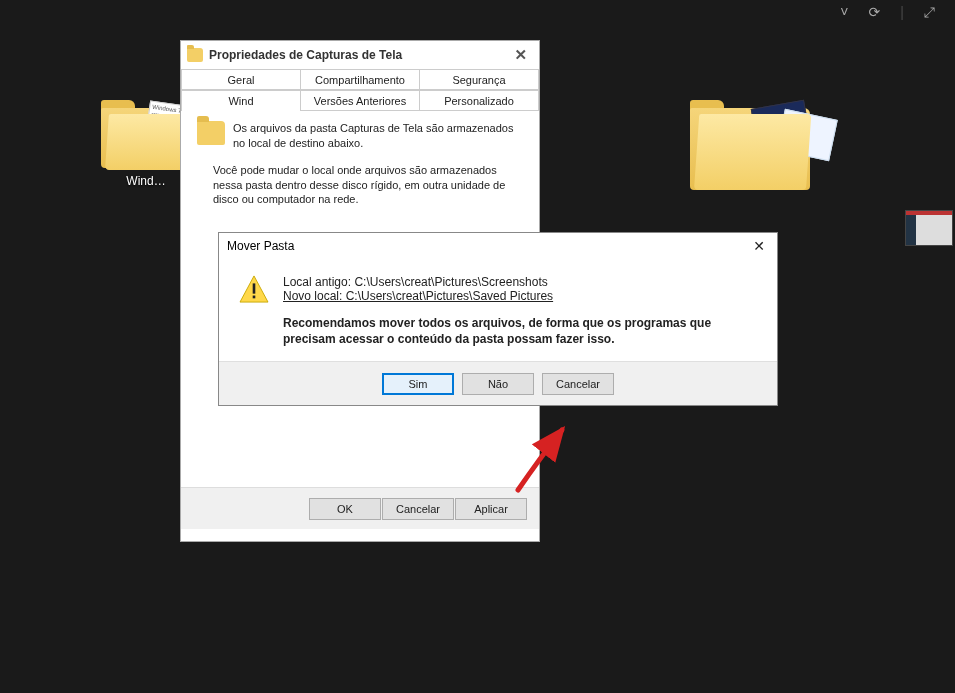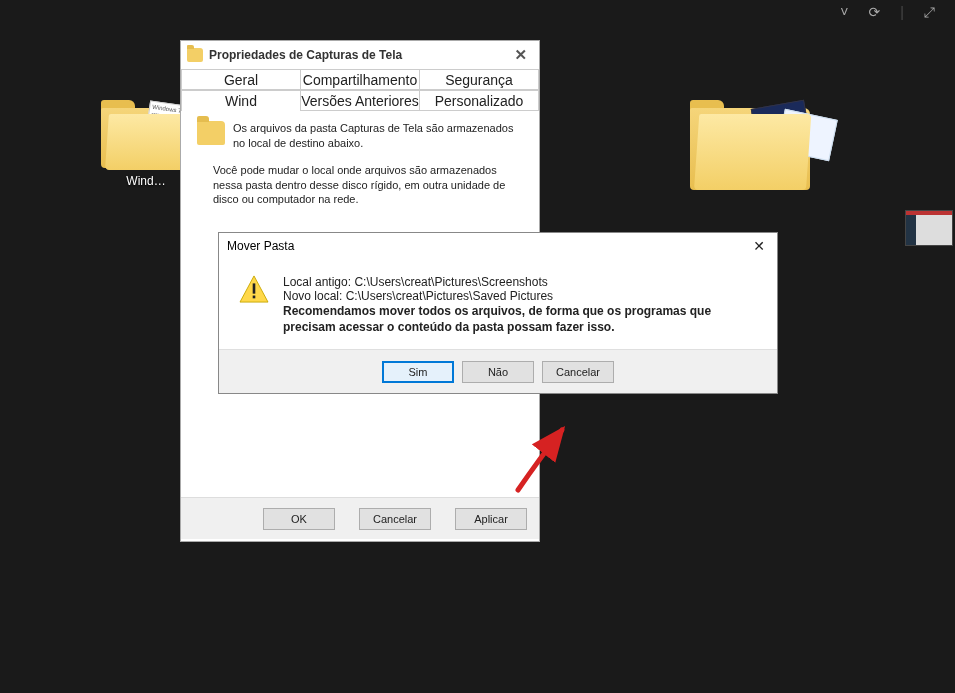--- a/index.html
+++ b/index.html
@@ -24,30 +24,30 @@
 .small-thumb .redbar{position:absolute;top:0;left:0;right:0;height:4px;background:#b33;}
 .small-thumb .bluecol{position:absolute;left:0;top:4px;bottom:0;width:10px;background:#234;}
 .small-thumb .body{position:absolute;left:10px;top:4px;right:0;bottom:0;background:#ddd;}
 
 
 .props-window { position: absolute; left: 180px; top: 40px; width: 360px; height: 502px; background: #fff; border: 1px solid #aaa; }
 .props-title { height: 28px; background: #fff; display: flex; align-items: center; padding: 0 6px; font-size: 12px; color: #333; font-weight: bold; }
 .props-title .folder-ico { width: 16px; height: 14px; background: #f3cf66; border-radius: 1px 3px 2px 2px; margin-right: 6px; position:relative;}
 .props-title .folder-ico::before{content:"";position:absolute;left:0;top:-3px;width:7px;height:4px;background:#e5bd4f;border-radius:1px 2px 0 0;}
 .props-title .close { margin-left: auto; font-size: 15px; color: #555; padding: 0 6px; }
-.tabrow { display:flex; font-size: 14px; height:21px; border-bottom:1px solid #ccc; background:#a3a3a3;justify-content:center;}
+.tabrow { display:flex; font-size: 11px; height:21px; border-bottom:1px solid #ccc; background:#a3a3a3;justify-content:center;}
 .tabrow .tab{flex:1;text-align:center;line-height:20px;border:1px solid #ccc;border-bottom:none;background:#fff;color:#222;}
 .tabrow .tab + .tab{border-left:none;}
 .tabrow .tab.active{background:#fff;position:relative;}
 .tabrow.row2 .tab.active::after{content:"";position:absolute;left:0;right:0;bottom:-1px;height:2px;background:#fff;}
 .props-body{ padding: 10px 16px; font-size: 11px; color:#222; }
 .props-body .row1{display:flex;gap:8px;margin-bottom:12px;}
 .props-body .bigfolder{width:28px;height:24px;flex:none;background:#f3cf66;border-radius:1px 4px 2px 2px;position:relative;}
 .props-body .bigfolder::before{content:"";position:absolute;left:0;top:-5px;width:12px;height:6px;background:#e5bd4f;border-radius:2px 3px 0 0;}
-.props-footer{position:absolute;left:0;right:0;bottom:2px;height:42px;display:flex;justify-content:flex-end;align-items:center;gap:24px;padding:0 12px;background:#f0f0f0;border-top:1px solid #ddd;}
+.props-footer{position:absolute;left:0;right:0;bottom:12px;height:42px;display:flex;justify-content:flex-end;align-items:center;gap:1px;padding:0 12px;background:#f0f0f0;border-top:1px solid #ddd;}
 .winbtn{min-width:72px;height:22px;font-size:11px;background:#e1e1e1;border:1px solid #adadad;color:#222;}
 
 
 .confirm{position:absolute;left:218px;top:232px;width:560px;background:#fff;border:1px solid #888;}
 .confirm .cbar{height:26px;display:flex;align-items:center;padding:0 8px;font-size:12px;}
 .confirm .cbar .cx{margin-left:auto;font-size:14px;color:#222;padding:0 4px;}
 .confirm .cbody{background:#fff;padding:16px 20px 14px 20px;display:flex;gap:14px;font-size:12px;color:#222;}
 .confirm .cfoot{background:#f0f0f0;height:44px;display:flex;justify-content:center;align-items:center;gap:8px;padding:0 14px;border-top:1px solid #dfdfdf;}
 .confirm .primary{border:2px solid #0078d7; background:#e5f1fb;}
 .warn-ico{width:30px;height:28px;flex:none;position:relative;}
@@ -135,21 +135,21 @@
   <div class="cbody">
     <div class="warn-ico">
       <svg viewBox="0 0 32 30">
           <polygon points="16,1 31,29 1,29" fill="#ffd84a" stroke="#c9a800" stroke-width="1"></polygon>
           <rect x="14.6" y="9" width="2.8" height="11" fill="#222"></rect>
           <rect x="14.6" y="22" width="2.8" height="3" fill="#222"></rect>
         </svg>
     </div>
     <div style="flex:1;">
       <div>Local antigo: C:\Users\creat\Pictures\Screenshots</div>
-      <div style="">Novo local: C:\Users\creat\Pictures\Saved Pictures</div>
+      <div style="margin-bottom:12px;text-decoration:underline;">Novo local: C:\Users\creat\Pictures\Saved Pictures</div>
       <div style="line-height:1.35;font-weight:bold;">Recomendamos mover todos os arquivos, de forma que os programas que precisam acessar o conteúdo da pasta possam fazer isso.</div>
     </div>
   </div>
   <div class="cfoot">
     <button class="winbtn primary">Sim</button>
     <button class="winbtn">Não</button>
     <button class="winbtn">Cancelar</button>
   </div>
 </div>
 

